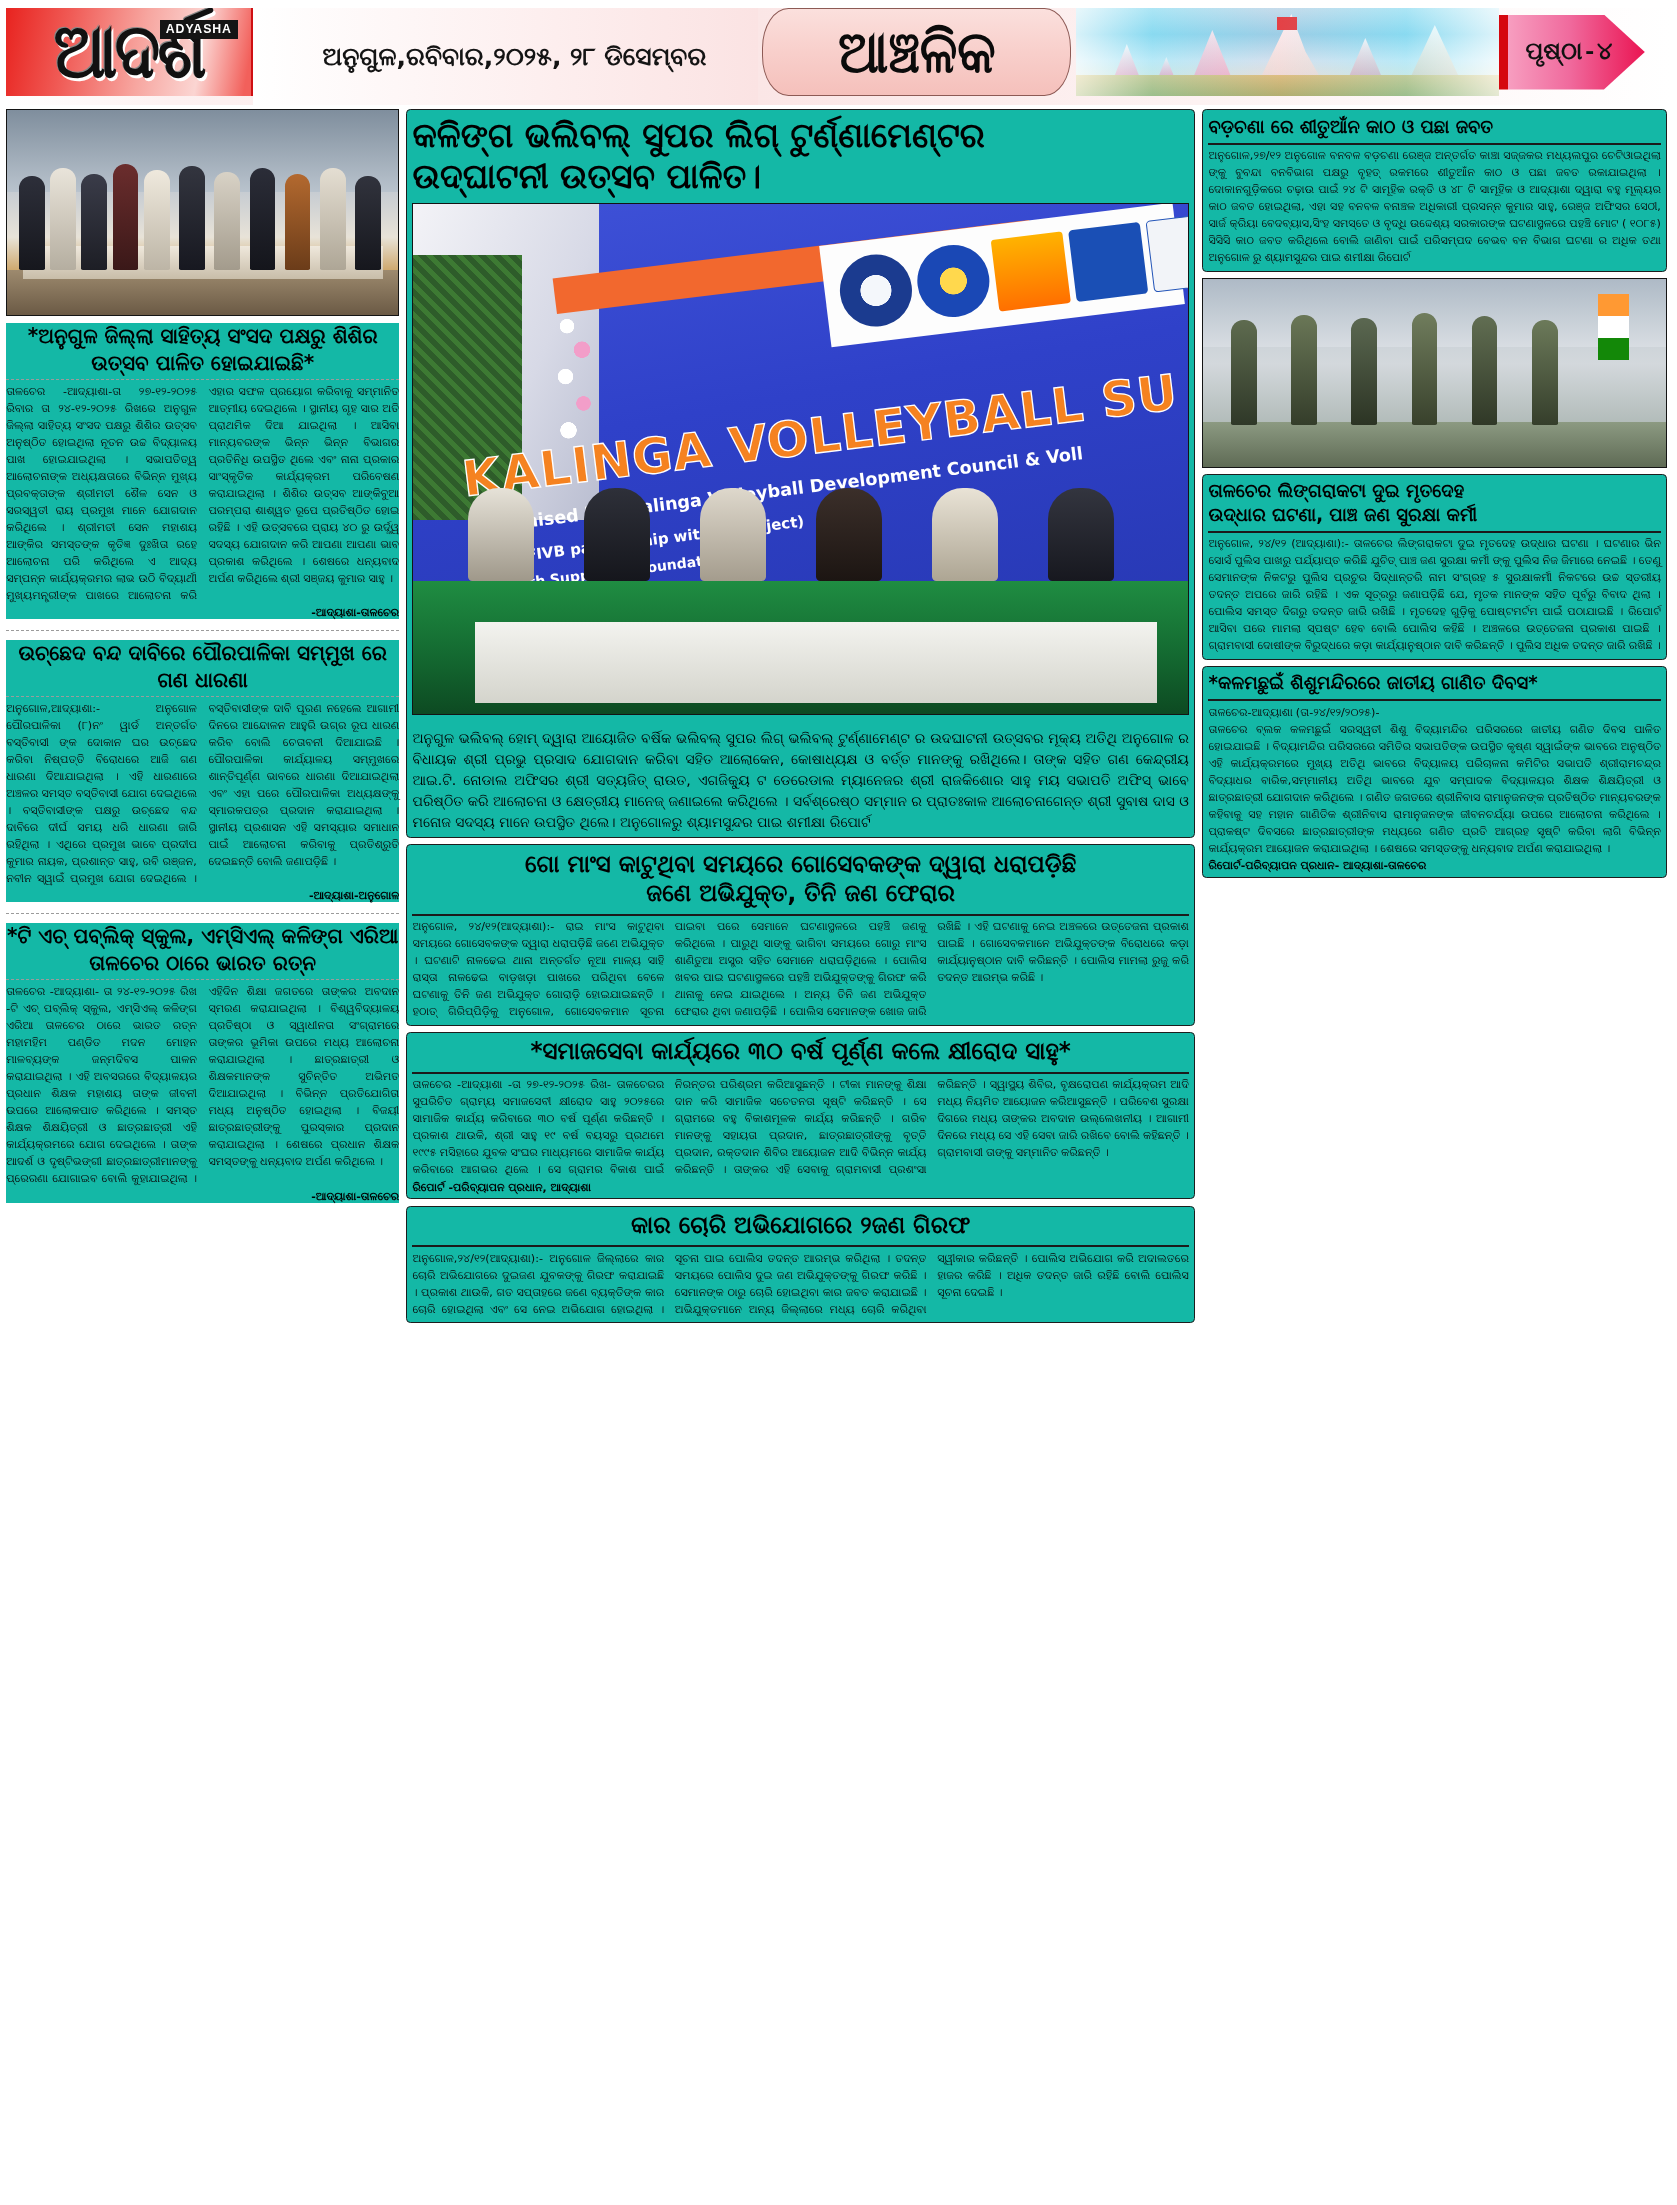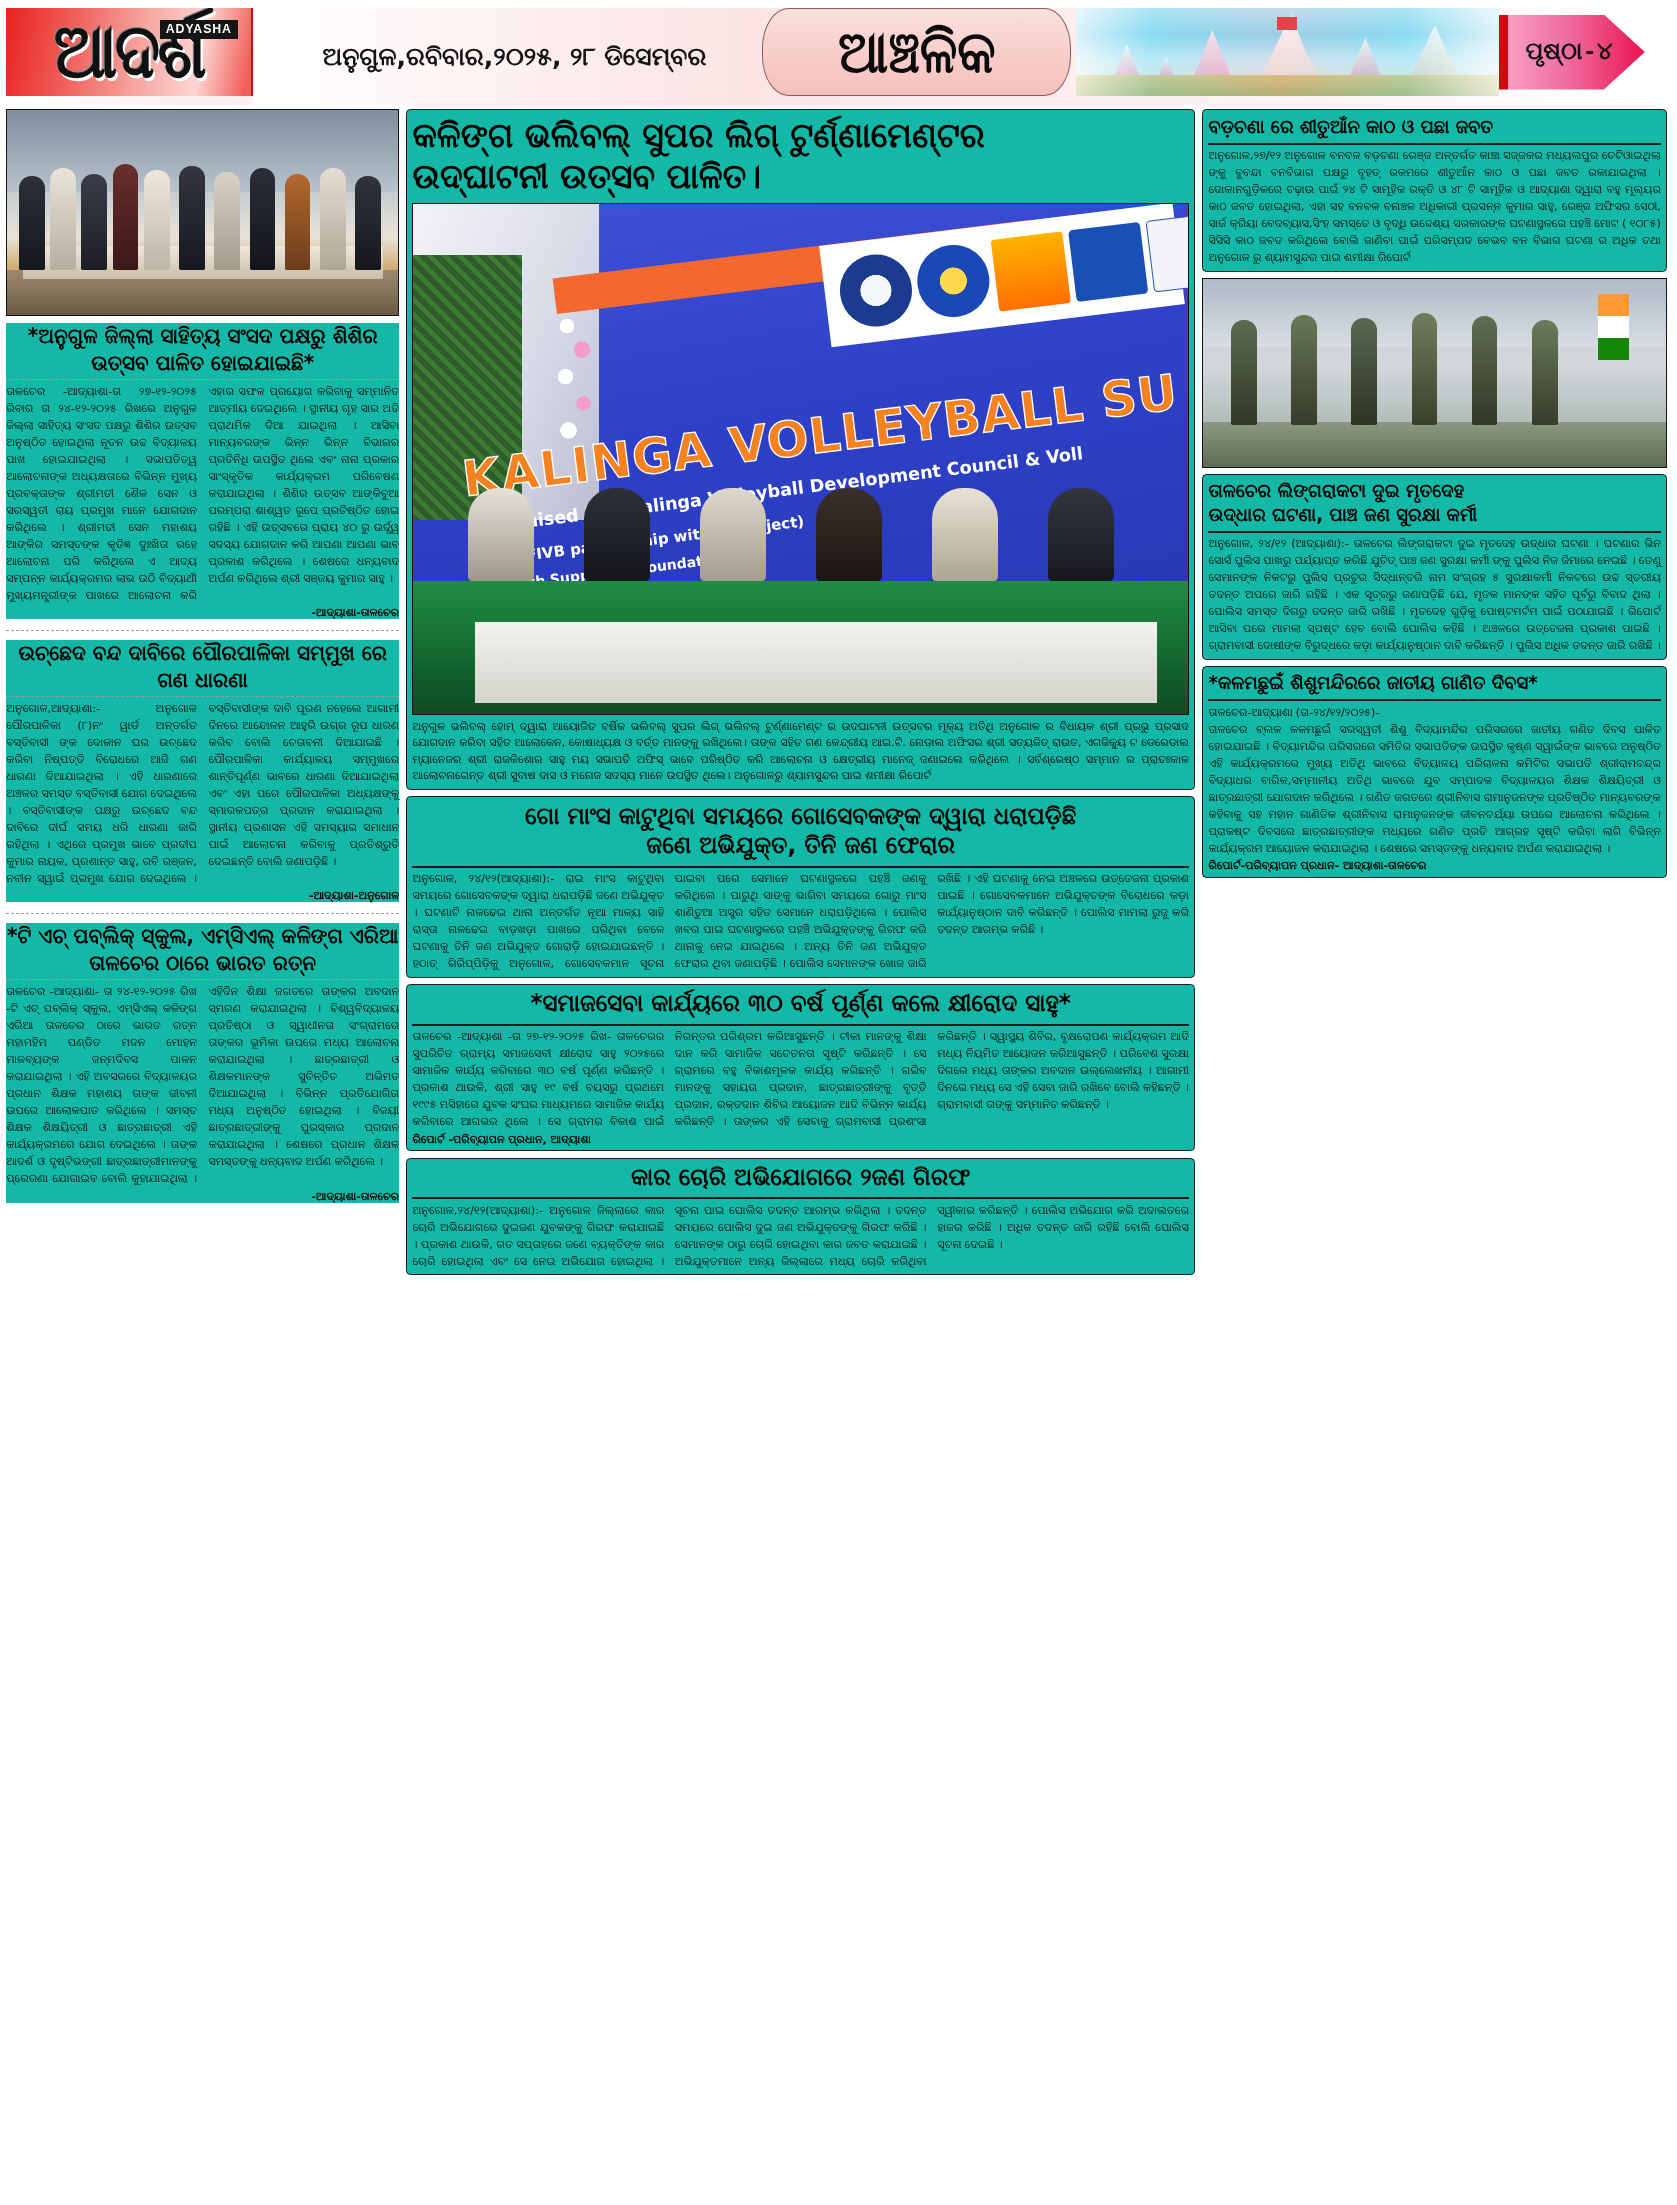--- a/index.html
+++ b/index.html
@@ -206,22 +206,22 @@
   }
 
   
   .ph-police { height:190px; background:linear-gradient(180deg,#b9c4cd 0%, #d3d8dc 45%, #9aa7a0 100%); }
   .ph-police .top { position:absolute; left:0; right:0; top:0; height:36%; background:linear-gradient(180deg,#aebac6,#d8dde2); }
   .ph-police .ground { position:absolute; left:0; right:0; bottom:0; height:24%; background:linear-gradient(180deg,#8c9a82,#5f6b55); }
   .ph-police .flag { position:absolute; right:8%; top:8%; width:31px; height:66px;
     background:linear-gradient(180deg,#ff9933 33%,#ffffff 33% 66%,#138808 66%); }
 
   .photo-cap {
-    font-family:"DejaVu Sans",sans-serif; font-size:11px; line-height:1.5;
-    text-align:justify; margin-top:4px;
+    font-family:"DejaVu Sans",sans-serif; font-size:14px; line-height:1.5;
+    text-align:justify; margin-top:13px;
   }
 </style>
 </head>
 <body>
 
 <div class="page">
 
   <div class="masthead">
 
     <div class="logo-box">

